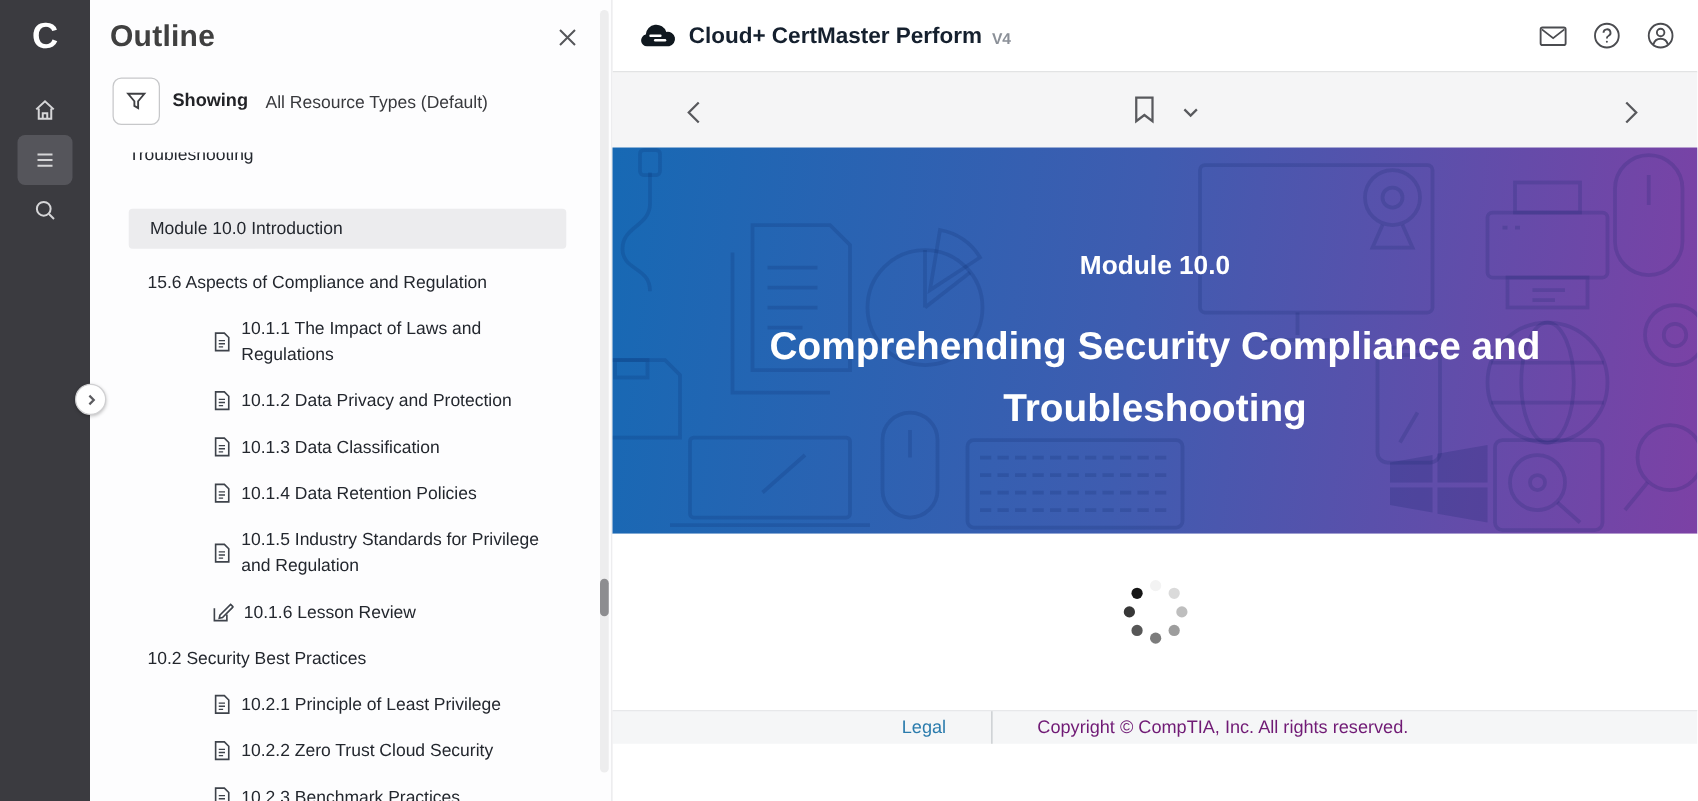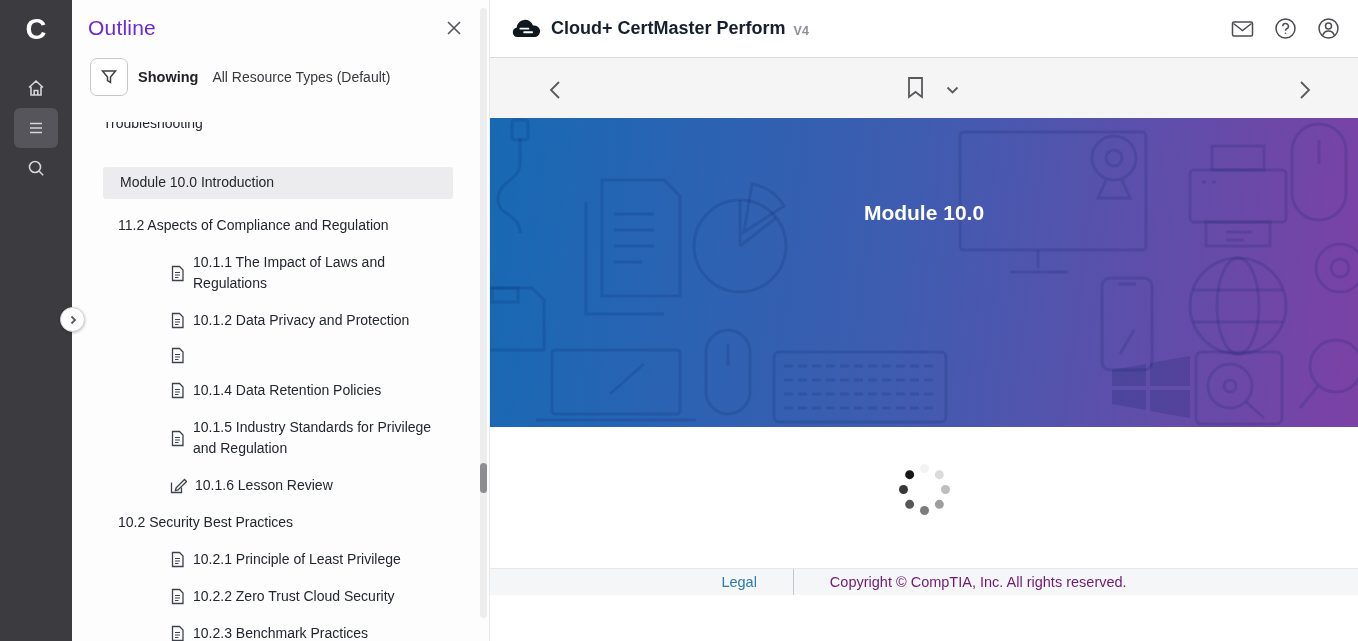--- a/index.html
+++ b/index.html
@@ -14,21 +14,21 @@
   .rail-btn.active { background:#55555b; }
   .rail-btn svg { stroke:#d6d6d8; fill:none; stroke-width:1.6; }
 
   
   .expand-btn { position:absolute; left:60px; top:307px; width:25px; height:25px; border-radius:50%; background:#fff; border:1px solid #d0d0d2; box-shadow:0 1px 3px rgba(0,0,0,.25); display:flex; align-items:center; justify-content:center; cursor:pointer; z-index:30; }
   .expand-btn svg { stroke:#5c5c60; fill:none; stroke-width:1.8; }
 
   
   .outline { width:418px; flex:0 0 418px; height:641px; background:#fdfdfe; position:relative; border-right:1px solid #e7e8ea; }
   .outline-header { display:flex; align-items:center; justify-content:space-between; padding:16px 24px 0 16px; }
-  .outline-title { font-size:21px; font-weight:400; color:#6d28d9; letter-spacing:.2px; }
+  .outline-title { font-size:24px; font-weight:700; color:#404040; letter-spacing:.2px; }
   .close-btn { background:none; border:none; cursor:pointer; padding:2px; line-height:0; }
   .close-btn svg { stroke:#55565a; stroke-width:1.6; }
 
   .filter-row { display:flex; align-items:center; margin:18px 0 0 18px; }
   .filter-btn { width:38px; height:38px; border:1px solid #c7c8ca; border-radius:7px; background:#fff; display:flex; align-items:center; justify-content:center; cursor:pointer; }
   .filter-btn svg { stroke:#3f4043; fill:none; stroke-width:1.5; }
   .showing-label { font-size:14.5px; font-weight:700; color:#222327; margin-left:10px; }
   .filter-value { font-size:14px; color:#38393d; margin-left:14px; }
 
   .outline-list { position:absolute; left:0; right:0; top:122px; bottom:0; overflow:hidden; padding:0 36px 0 31px; }
@@ -138,41 +138,42 @@
       <span class="filter-value">All Resource Types (Default)</span>
     </div>
     <div class="outline-list" id="outline-list">
         <div class="o-item section-clipped">
           <span class="o-label">Troubleshooting</span>
         </div>
         <div class="o-item selected">
           <span class="o-label">Module 10.0 Introduction</span>
         </div>
         <div class="o-item section">
-          <span class="o-label">11.2 Aspects of Compliance and Regulation</span>
+          <span class="o-label">15.6 Aspects of Compliance and Regulation</span>
         </div>
         <div class="o-item doc">
           <span class="o-icon"><svg width="15" height="17" viewBox="0 0 15 17">
               <path d="M2.5 1.5h7l3.5 3.5v10.5h-10.5z" stroke="#3e434b" fill="none" stroke-width="1.3"></path>
               <path d="M5 7.5h5M5 10h5M5 12.5h3.5" stroke="#3e434b" fill="none" stroke-width="1.1"></path>
             </svg></span>
           <span class="o-label">10.1.1 The Impact of Laws and Regulations</span>
         </div>
         <div class="o-item doc">
           <span class="o-icon"><svg width="15" height="17" viewBox="0 0 15 17">
               <path d="M2.5 1.5h7l3.5 3.5v10.5h-10.5z" stroke="#3e434b" fill="none" stroke-width="1.3"></path>
               <path d="M5 7.5h5M5 10h5M5 12.5h3.5" stroke="#3e434b" fill="none" stroke-width="1.1"></path>
             </svg></span>
           <span class="o-label">10.1.2 Data Privacy and Protection</span>
         </div>
         <div class="o-item doc">
           <span class="o-icon"><svg width="15" height="17" viewBox="0 0 15 17">
               <path d="M2.5 1.5h7l3.5 3.5v10.5h-10.5z" stroke="#3e434b" fill="none" stroke-width="1.3"></path>
               <path d="M5 7.5h5M5 10h5M5 12.5h3.5" stroke="#3e434b" fill="none" stroke-width="1.1"></path>
             </svg></span>
+          <span class="o-label">10.1.3 Data Classification</span>
         </div>
         <div class="o-item doc">
           <span class="o-icon"><svg width="15" height="17" viewBox="0 0 15 17">
               <path d="M2.5 1.5h7l3.5 3.5v10.5h-10.5z" stroke="#3e434b" fill="none" stroke-width="1.3"></path>
               <path d="M5 7.5h5M5 10h5M5 12.5h3.5" stroke="#3e434b" fill="none" stroke-width="1.1"></path>
             </svg></span>
           <span class="o-label">10.1.4 Data Retention Policies</span>
         </div>
         <div class="o-item doc">
           <span class="o-icon"><svg width="15" height="17" viewBox="0 0 15 17">
@@ -336,20 +337,21 @@
           <circle cx="846" cy="248" r="26"></circle>
             <path d="m828 268-18 22"></path>
         </g>
 
         <g fill="rgba(8,28,92,0.18)" stroke="none">
           <path d="M622 252l34-6v22h-34zM660 245l40-7v30h-40zM622 272h34v20l-34-6zM660 272h40v28l-40-7z"></path>
         </g>
       </svg>
       <div class="hero-text">
         <div class="hero-module">Module 10.0</div>
+        <h2 class="hero-title">Comprehending Security Compliance and Troubleshooting</h2>
       </div>
     </div>
 
     <div class="content">
       <div class="spinner">
         <i></i>
           <i></i>
           <i></i>
           <i></i>
           <i></i>

